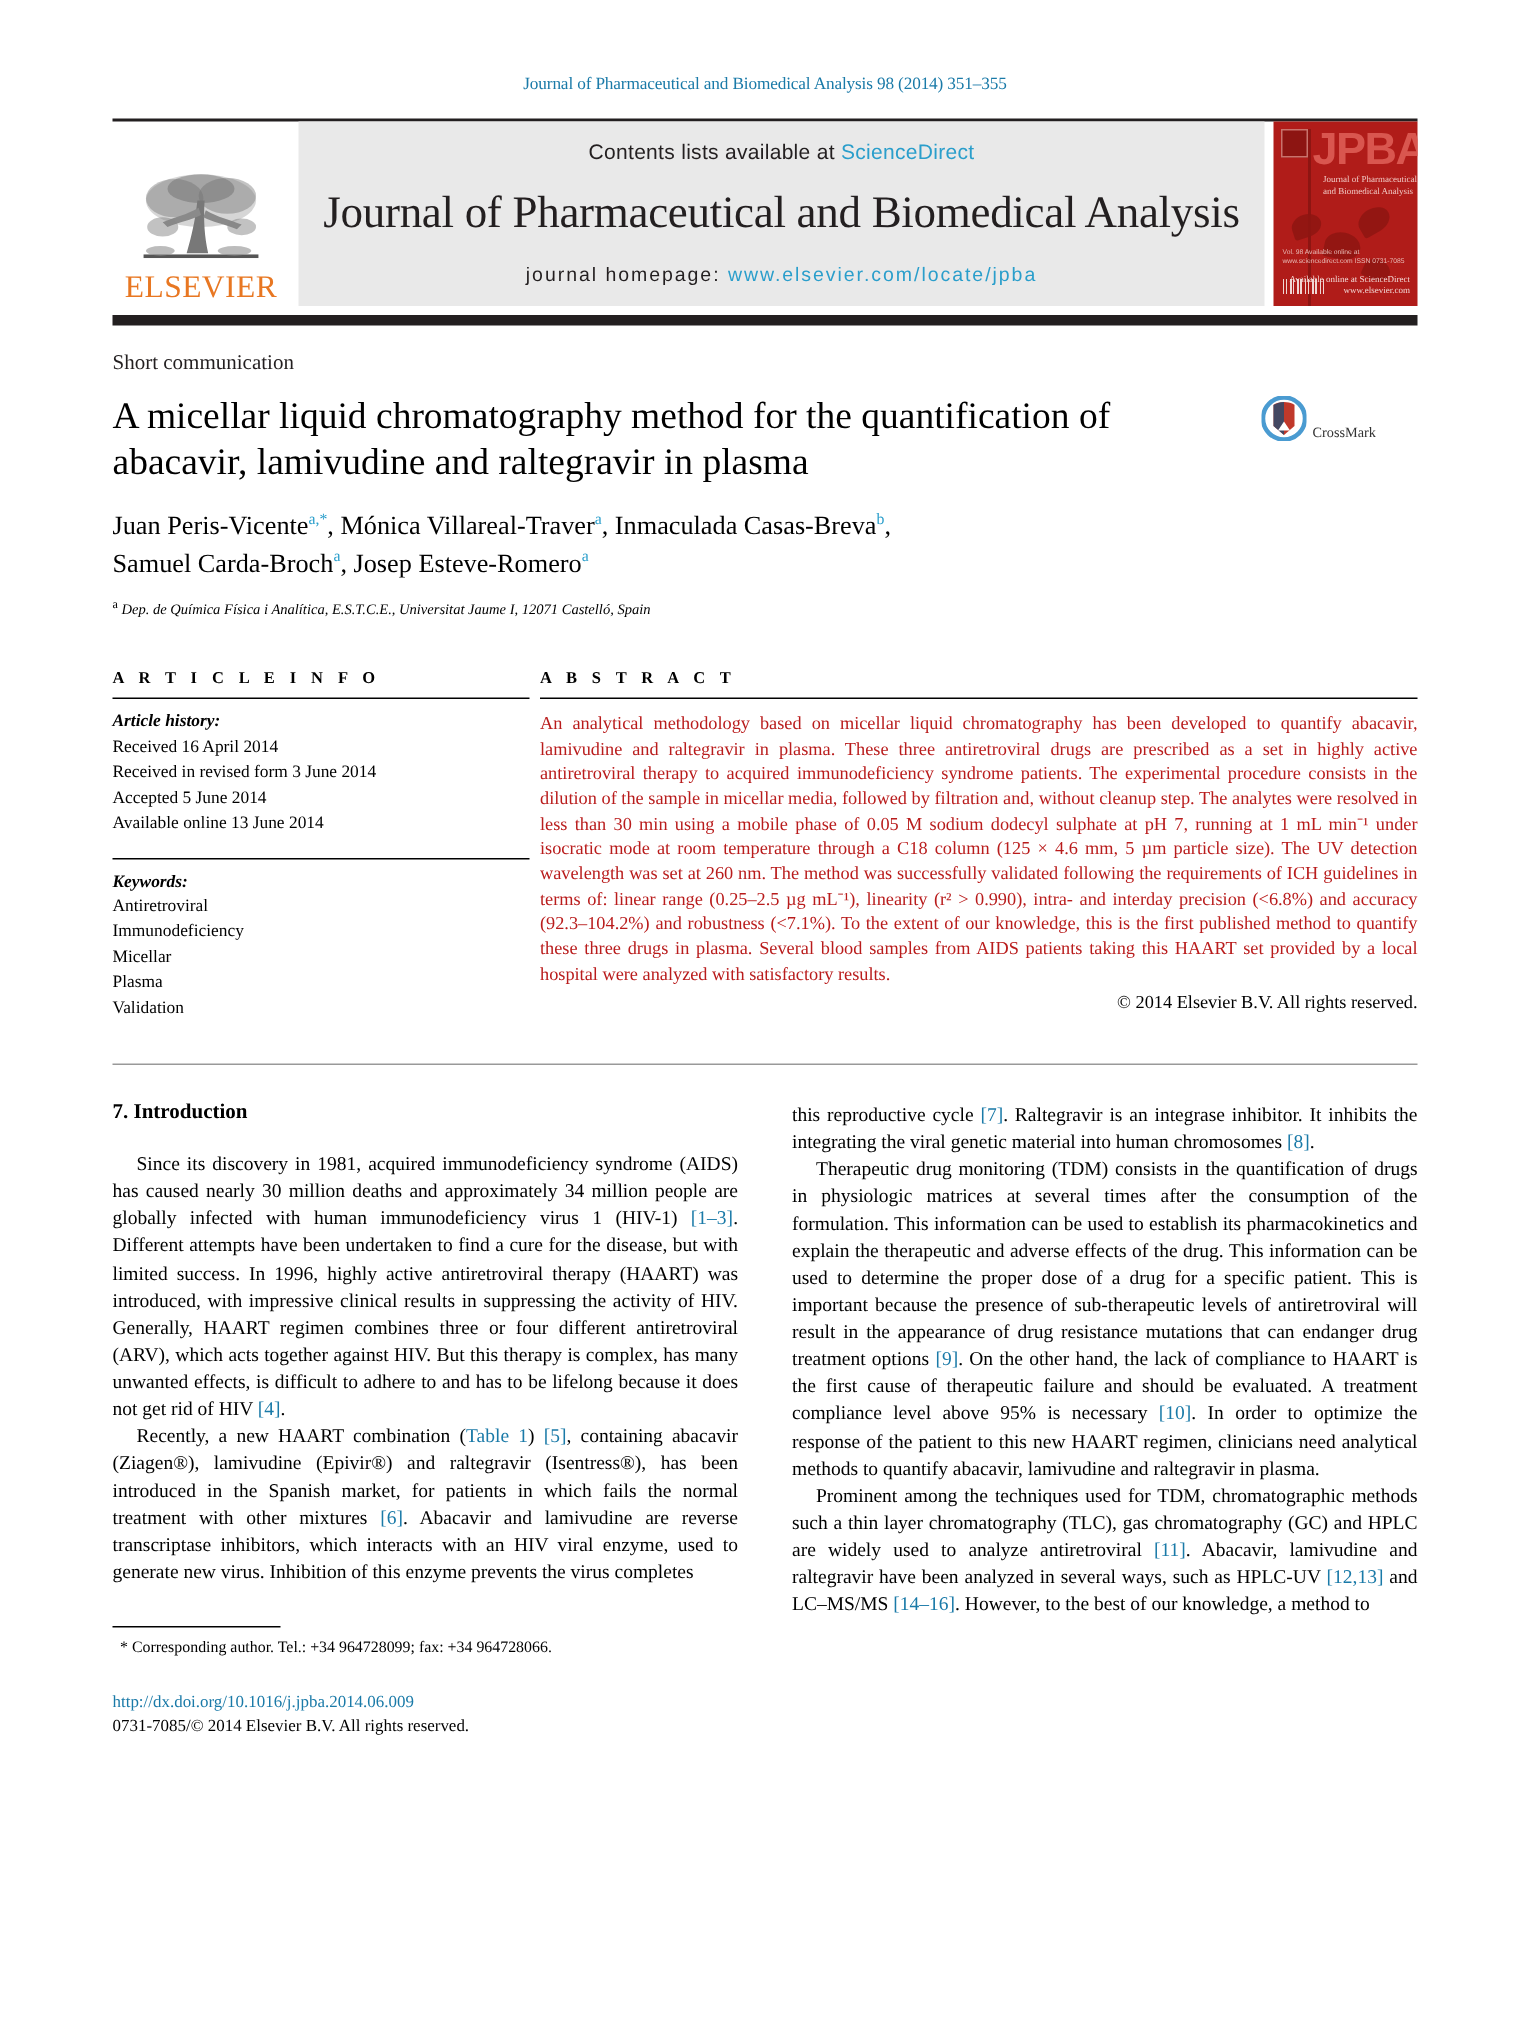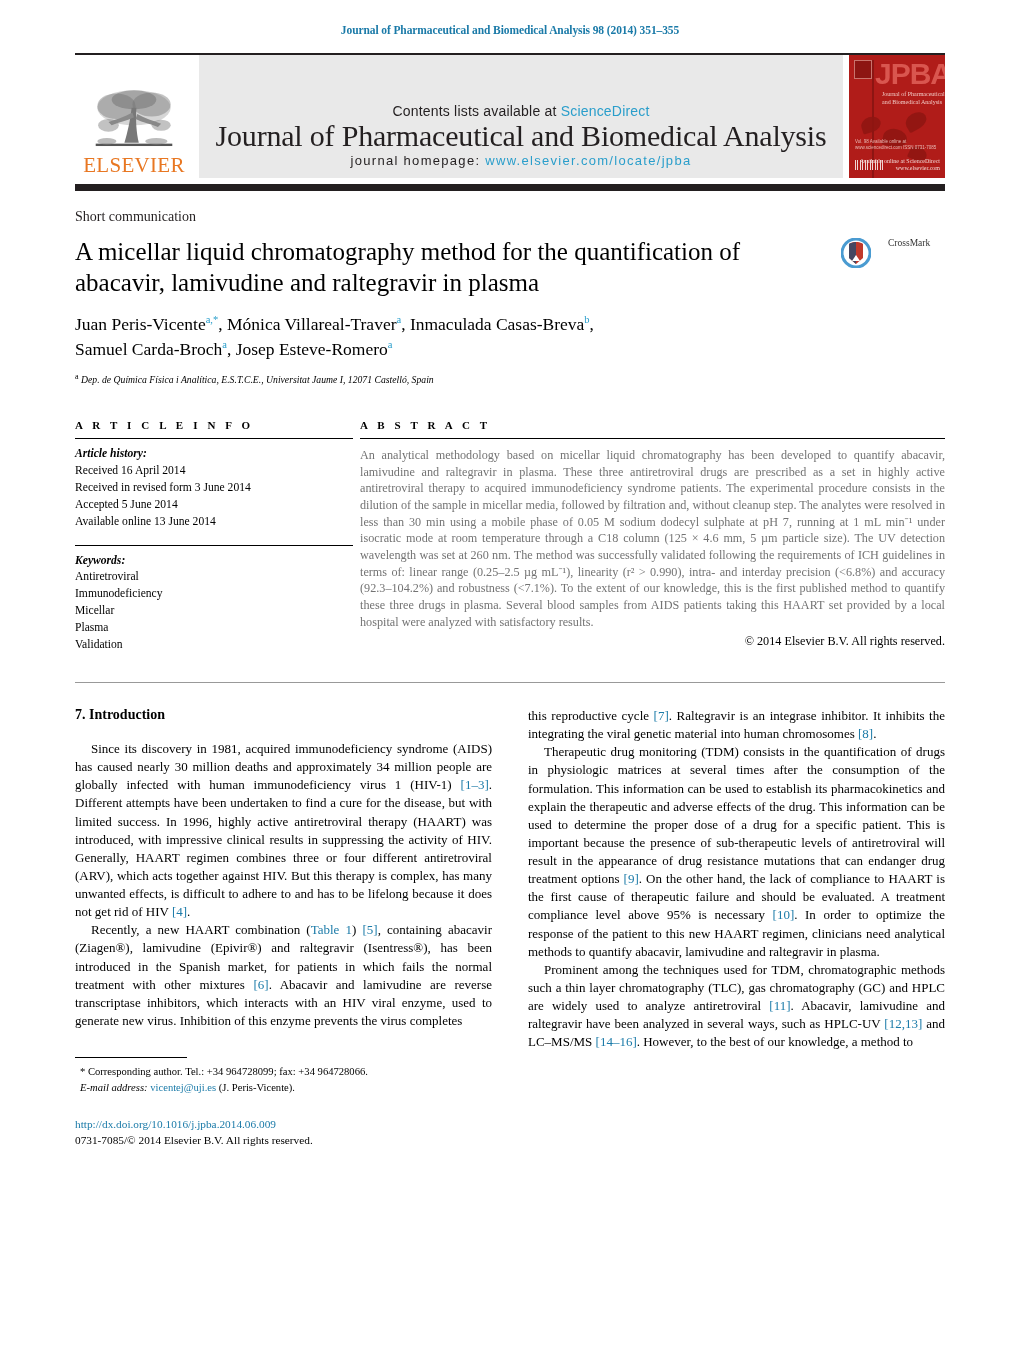--- a/index.html
+++ b/index.html
@@ -21,23 +21,23 @@
     position: relative;
     box-sizing: border-box;
     padding: 0 75px;
   }
 
   
   .running-head {
     text-align: center;
     color: #1a7aa8;
     font-size: 11.5px;
-    font-weight: bold;
+    font-weight: normal;
     letter-spacing: -0.1px;
-    padding-top: 24px;
+    padding-top: 50px;
     font-family: "Liberation Serif", serif;
   }
 
   
   .masthead {
     margin-top: 17px;
     border-top: 2.5px solid #231f20;
     display: flex;
     align-items: stretch;
     height: 123px;
@@ -71,21 +71,20 @@
     align-items: center;
     justify-content: space-between;
     padding: 12px 0 14px 0;
     box-sizing: border-box;
   }
   .contents-line {
     font-size: 14px;
     color: #231f20;
     font-family: "Liberation Sans", sans-serif;
     letter-spacing: 0.2px;
-    margin-top: 36px;
   }
   .contents-line .sd { color: #2a9ecb; }
   .journal-name {
     font-family: "Liberation Serif", serif;
     font-size: 30px;
     color: #231f20;
     letter-spacing: -0.2px;
     white-space: nowrap;
   }
   .homepage-line {
@@ -174,22 +173,22 @@
     flex: 1 1 auto;
     font-size: 25px;
     line-height: 1.24;
     font-family: "Liberation Serif", serif;
     color: #000;
     max-width: 760px;
   }
   .crossmark {
     flex: 0 0 auto;
     display: flex;
-    align-items: flex-start;
-    gap: 17px;
+    align-items: flex-end;
+    gap: 4px;
     margin-top: 2px;
     margin-left: 6px;
   }
   .crossmark-label {
     font-size: 9.5px;
     font-family: "Liberation Serif", serif;
     color: #333;
   }
   .authors {
     margin-top: 14px;
@@ -227,21 +226,21 @@
   .hist-block { margin-top: 7px; font-size: 11.6px; line-height: 1.46; font-family: "Liberation Serif", serif;}
   .hist-title { font-style: italic; font-weight: bold; }
   .kw-block { margin-top: 7px; font-size: 11.6px; line-height: 1.46; font-family: "Liberation Serif", serif;}
   .kw-title { font-style: italic; font-weight: bold; }
   .abstract-text {
     margin-top: 8px;
     font-size: 12.2px;
     line-height: 1.365;
     text-align: justify;
     font-family: "Liberation Serif", serif;
-    color: #737373;
+    color: #b91c1c;
   }
   .copyright {
     margin-top: 4px;
     text-align: right;
     font-size: 12.2px;
     font-family: "Liberation Serif", serif;
   }
 
   
   .body-rule { border-top: 1px solid #999; margin-top: 28px; }
@@ -411,25 +410,20 @@
       <div class="h1">7.  Introduction</div>
       <p class="p" id="lp0">Since its discovery in 1981, acquired immunodeficiency syndrome (AIDS) has caused nearly 30 million deaths and approximately 34 million people are globally infected with human immunodeficiency virus 1 (HIV-1) <span class="lnk">[1–3]</span>. Different attempts have been undertaken to find a cure for the disease, but with limited success. In 1996, highly active antiretroviral therapy (HAART) was introduced, with impressive clinical results in suppressing the activity of HIV. Generally, HAART regimen combines three or four different antiretroviral (ARV), which acts together against HIV. But this therapy is complex, has many unwanted effects, is difficult to adhere to and has to be lifelong because it does not get rid of HIV <span class="lnk">[4]</span>.</p>
       <p class="p" id="lp1">Recently, a new HAART combination (<span class="lnk">Table 1</span>) <span class="lnk">[5]</span>, containing abacavir (Ziagen®), lamivudine (Epivir®) and raltegravir (Isentress®), has been introduced in the Spanish market, for patients in which fails the normal treatment with other mixtures <span class="lnk">[6]</span>. Abacavir and lamivudine are reverse transcriptase inhibitors, which interacts with an HIV viral enzyme, used to generate new virus. Inhibition of this enzyme prevents the virus completes</p>
 
       <div class="foot-rule"></div>
       <div class="footnote">
         <span class="indent">
           <span>*</span>
           <span>Corresponding author. Tel.: +34 964728099; fax: +34 964728066.</span>
         </span>
-        <span class="indent">
-          <span class="em">E-mail address:</span>
-          <span class="lnk">vicentej@uji.es</span>
-          <span>(J. Peris-Vicente).</span>
-        </span>
       </div>
 
       <div class="doi-block">
         <div class="doi-link">http://dx.doi.org/10.1016/j.jpba.2014.06.009</div>
         <div>0731-7085/© 2014 Elsevier B.V. All rights reserved.</div>
       </div>
     </div>
 
     <div class="col">
       <p class="p" style="text-indent:0;" id="rp0">this reproductive cycle <span class="lnk">[7]</span>. Raltegravir is an integrase inhibitor. It inhibits the integrating the viral genetic material into human chromosomes <span class="lnk">[8]</span>.</p>

